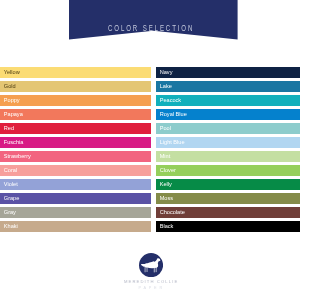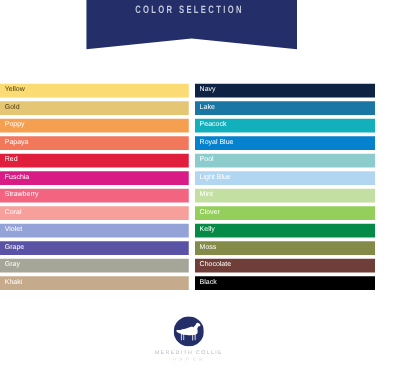--- a/index.html
+++ b/index.html
@@ -1,19 +1,19 @@
 <!DOCTYPE html>
 <html><head>
 <meta charset="utf-8">
 <style>
   html,body{margin:0;padding:0;}
   body{width:300px;height:300px;background:#fff;font-family:"Liberation Sans",sans-serif;overflow:hidden;position:relative;}
   #banner{position:absolute;left:69.2px;top:0;width:168.6px;height:40px;}
   #banner svg{display:block;width:100%;height:100%;}
-  #banner .title{position:absolute;left:-3px;top:3px;width:100%;text-align:center;font-size:0;line-height:0;font-weight:bold;}
+  #banner .title{position:absolute;left:-3px;top:24px;width:100%;text-align:center;font-size:0;line-height:0;}
   #banner .title span{display:inline-block;line-height:1;vertical-align:top;font-size:8.5px;letter-spacing:2.6px;color:#c3c8dc;white-space:nowrap;transform:scaleX(0.72);transform-origin:center;text-indent:2.6px;}
   .swatches{position:absolute;top:67.3px;left:0;width:300px;height:165px;}
   .col{position:absolute;top:0;}
   .col.left{left:0;width:151px;}
   .col.right{left:155.9px;width:144.1px;}
   .bar{position:relative;height:11px;margin-bottom:3px;width:100%;}
   .bar .lbl{position:absolute;left:3.8px;top:2.6px;font-size:5.6px;line-height:1;white-space:nowrap;}
 
   #logo{position:absolute;left:0;top:0;width:300px;}
   #logo .mark{position:absolute;left:138.7px;top:252.5px;width:24.1px;height:24.3px;}

